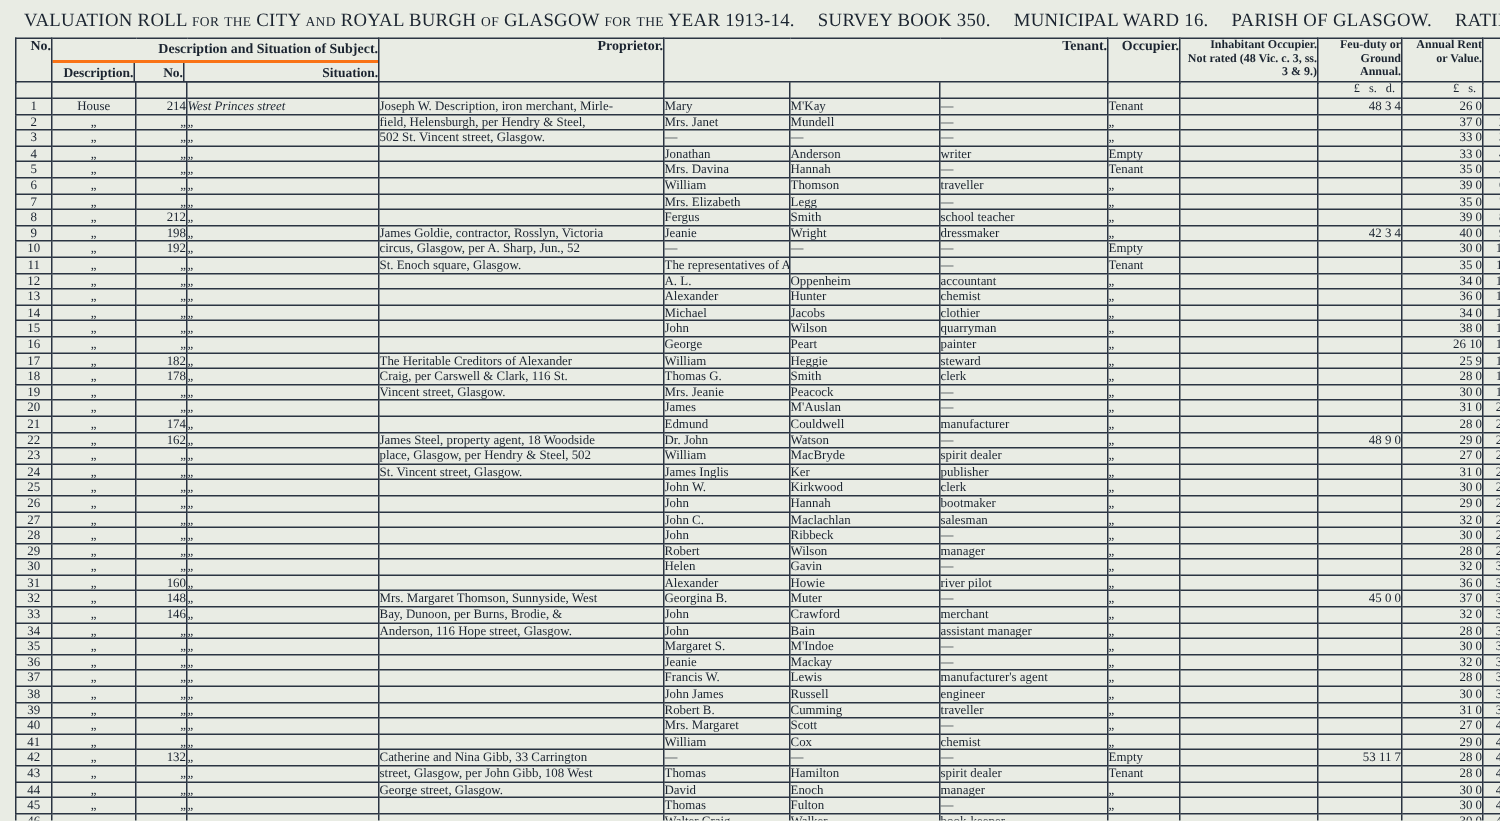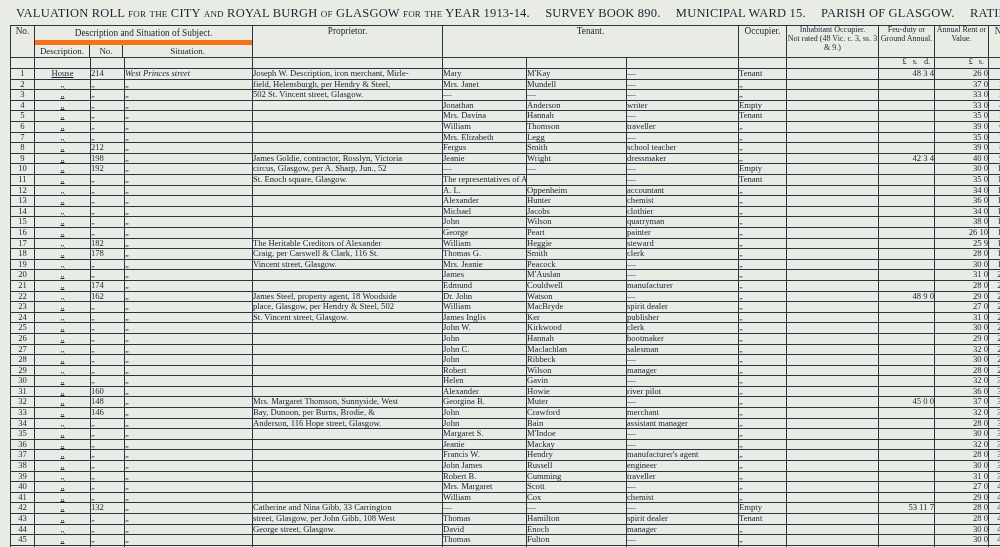--- a/index.html
+++ b/index.html
@@ -30,44 +30,44 @@
     width:980px;
     table-layout:fixed;
     background:#e9ece4;
   }
   table.roll th, table.roll td{
     border:1px solid #2b3442;
     padding:0;
     vertical-align:top;
   }
   thead th{
-    font-weight:normal;
+    font-weight:bold;
     font-size:9.3px;
-    text-align:center;
+    text-align:right;
     line-height:1.12;
     padding:2px 1px 2px 1px;
     vertical-align:middle;
   }
   thead th.small{font-size:8px;margin-left:33px;}
-  .hdr-split{border-bottom:5px solid #f97316;padding:2px 0 2px 0;}
+  .hdr-split{border-bottom:2px solid #f97316;padding:2px 0 2px 0;}
   .hdr-sub{display:flex;}
   .hdr-sub > div{flex:1;padding:1px 0;font-size:9px;}
   .hdr-sub > div + div{border-left:1px solid #2b3442;}
   
   tbody td{
     font-size:8.6px;
     line-height:1.0;
     height:9.6px;
     padding:0 2px;
     white-space:nowrap;
     overflow:hidden;
   }
   .c-no{text-align:center;width:24px;}
-  .c-desc{text-align:center;width:56px;text-decoration:underline;}
-  .c-dno{text-align:left;width:34px;}
+  .c-desc{text-align:center;width:56px;}
+  .c-dno{text-align:right;width:34px;}
   .c-situ{width:128px;padding-left:4px;font-style:italic;}
   .c-prop{width:190px;padding-left:4px;}
   .c-ten-f{width:84px;padding-left:6px;}
   .c-ten-s{width:100px;padding-left:2px;}
   .c-ten-o{width:112px;padding-left:2px;}
   .c-occ{text-align:left;width:48px;}
   .c-inhab{width:92px;}
   .c-feu{width:56px;text-align:right;padding-right:6px;}
   .c-rent{width:54px;text-align:right;padding-right:10px;}
   .c-no2{text-align:center;width:26px;}
@@ -76,22 +76,22 @@
   .money{font-variant-numeric:tabular-nums;}
 </style>
 </head>
 <body>
 
 <div class="page">
 
   <div class="masthead">
     <div class="mh-main">
       <span class="mh-seg">VALUATION ROLL for the CITY and ROYAL BURGH of GLASGOW for the YEAR 1913-14.</span>
-      <span class="mh-seg">SURVEY BOOK 890.</span>
-      <span class="mh-seg">MUNICIPAL WARD 15.</span>
+      <span class="mh-seg">SURVEY BOOK 350.</span>
+      <span class="mh-seg">MUNICIPAL WARD 16.</span>
       <span class="mh-seg">PARISH OF GLASGOW.</span>
       <span class="mh-seg">RATING AREA—GLASGOW.</span>
     </div>
 
   </div>
 
   <table class="roll">
     <colgroup>
       <col style="width:24px">
         <col style="width:56px">
@@ -741,21 +741,21 @@
           <td class="c-no2">36</td>
           <td class="c-rem"></td>
         </tr>
         <tr>
           <td class="c-no">37</td>
           <td class="c-desc">„</td>
           <td class="c-dno">„</td>
           <td class="c-situ">„</td>
           <td class="c-prop"></td>
           <td class="c-ten-f">Francis W.</td>
-          <td class="c-ten-s">Hendry</td>
+          <td class="c-ten-s">Lewis</td>
           <td class="c-ten-o">manufacturer's agent</td>
           <td class="c-occ">„</td>
           <td class="c-inhab"></td>
           <td class="c-feu money"></td>
           <td class="c-rent money">28   0</td>
           <td class="c-no2">37</td>
           <td class="c-rem"></td>
         </tr>
         <tr>
           <td class="c-no">38</td>

